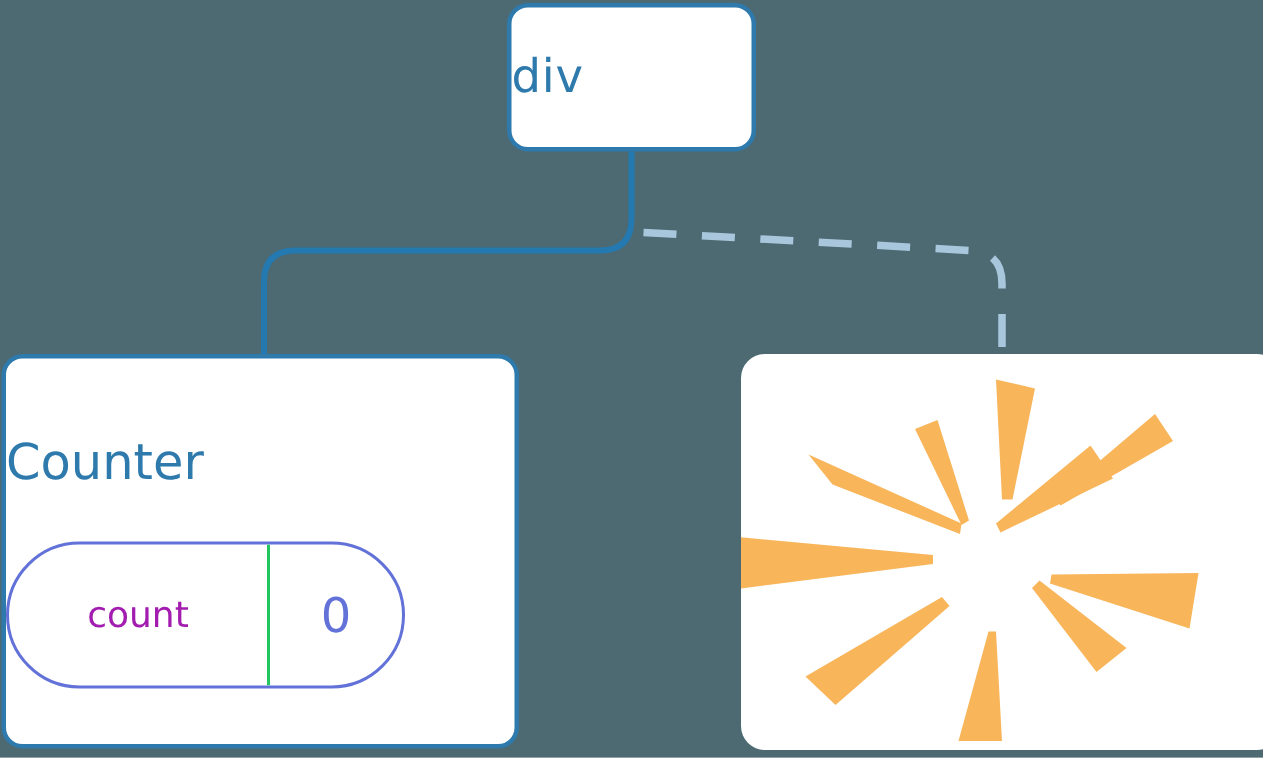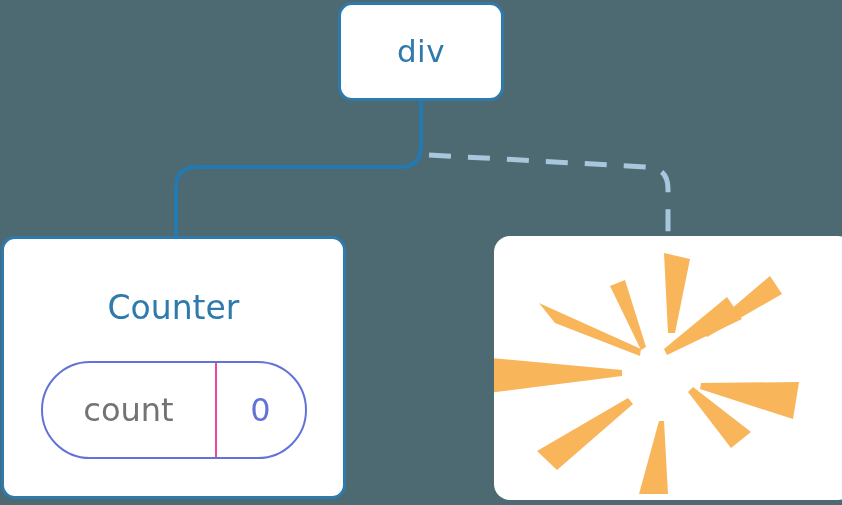--- a/index.html
+++ b/index.html
@@ -30,21 +30,20 @@
     pointer-events: none;
   }
 
   
   .node {
     position: absolute;
     background: #ffffff;
     box-sizing: border-box;
     display: flex;
     flex-direction: column;
-    align-items: center;
   }
 
   
   #node-div {
     left: 338px;
     top: 2px;
     width: 166px;
     height: 99px;
     border: 3px solid #2e7aac;
     border-radius: 14px;
@@ -84,23 +83,23 @@
     height: 98px;
     width: 266px;
     box-sizing: border-box;
     overflow: hidden;
   }
   .prop-key {
     flex: 0 0 174px;
     display: flex;
     align-items: center;
     justify-content: center;
-    font-size: 32px;
-    color: #737373;
-    border-right: 2px solid #ec4899;
+    font-size: 24px;
+    color: #a21caf;
+    border-right: 2px solid #22c55e;
     box-sizing: border-box;
   }
   .prop-val {
     flex: 1 1 auto;
     display: flex;
     align-items: center;
     justify-content: center;
     font-size: 32px;
     color: #6272d8;
   }

